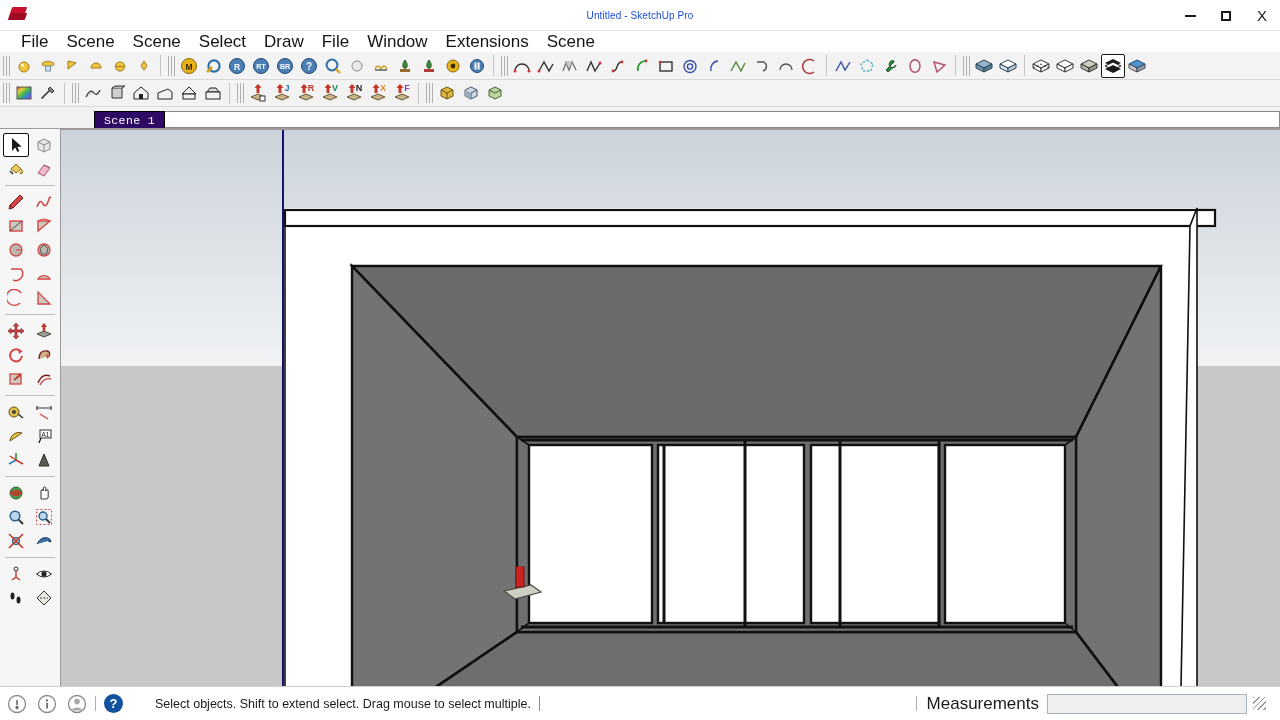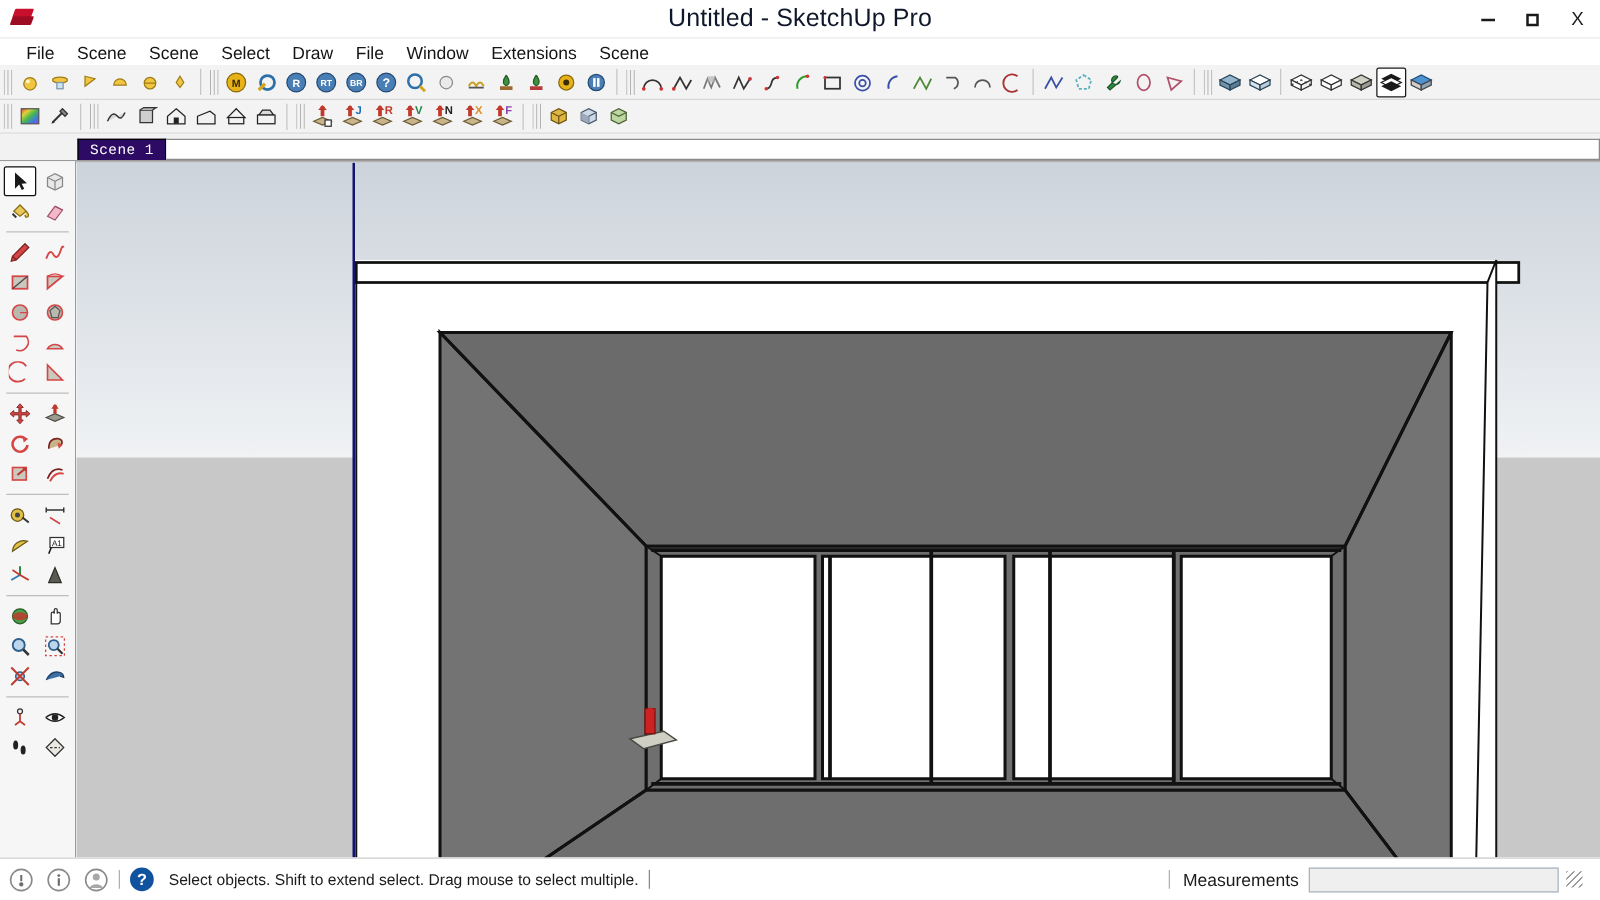--- a/index.html
+++ b/index.html
@@ -21,39 +21,39 @@
   .app-logo .s1 {
     position: absolute; left: 3px; top: 4px; width: 15px; height: 7px;
     background: #c8102e; transform: skewX(-20deg); border-radius: 1px;
   }
   .app-logo .s2 {
     position: absolute; left: 1px; top: 10px; width: 17px; height: 7px;
     background: #9e0c24; transform: skewX(-20deg); border-radius: 1px;
   }
   .title-text {
     position: absolute; left: 0; width: 1280px; text-align: center;
-    font-size: 20px; color: #0f172a; letter-spacing: .1px;
+    font-size: 10px; color: #1d4ed8; letter-spacing: .1px;
   }
   .wincontrols {
     position: absolute; right: 0; top: 0; height: 31px;
     display: flex; align-items: center;
   }
   .wc { width: 36px; height: 31px; display: flex; align-items: center; justify-content: center;
         font-size: 13px; color: #1a1a1a; }
   .wc .min-g { display:block; width: 11px; height: 2px; background: #1a1a1a; }
   .wc .max-g { display:block; width: 10px; height: 10px; border: 2px solid #1a1a1a; }
   .wc .cls-g { font-size: 15px; font-weight: 400; line-height: 1; }
 
   
   .menubar {
     position: absolute; left: 0; top: 31px; width: 1280px; height: 21px;
     background: #ffffff; display: flex; align-items: center; padding-left: 12px;
   }
   .menu-item {
-    font-size: 14px; color: #141414; padding: 2px 9px; white-space: nowrap;
+    font-size: 17px; color: #141414; padding: 2px 9px; white-space: nowrap;
   }
 
   
   .tbrow {
     position: absolute; left: 0; width: 1280px;
     background: #f3f3f3; border-bottom: 1px solid #d8d8d8;
     display: flex; align-items: center;
   }
   #tbrow1 { top: 52px; height: 28px; }
   #tbrow2 { top: 80px; height: 27px; }
@@ -70,21 +70,21 @@
     width: 24px; height: 24px; display: flex; align-items: center; justify-content: center;
     border: 1px solid transparent; border-radius: 2px; position: relative;
   }
   .tbtn.sel { border: 1px solid #1a1a1a; background: #ffffff; }
   .tbtn svg { display: block; }
 
   
   .scenebar {
     position: absolute; left: 0; top: 107px; width: 1280px; height: 22px;
     background: #f2f2f2; border-bottom: 1px solid #9a9a9a;
-    display: flex; align-items: flex-end; padding-left: 62px;
+    display: flex; align-items: flex-end; padding-left: 94px;
   }
   .scene-tab {
     height: 17px; padding: 0 9px; background: #2d0a63; color: #ffffff;
     font-family: "Liberation Mono", monospace; font-size: 11.5px; line-height: 17px;
     border: 1px solid #000; border-bottom: none; letter-spacing: .4px;
   }
   .scene-rest { flex: 1; height: 17px; background: #ffffff; border: 1px solid #8a8a8a; border-left: none; }
 
   
   .leftpal {
@@ -114,25 +114,25 @@
     background: #ffffff; border-top: 1px solid #cfcfcf;
     display: flex; align-items: center;
   }
   .sb-icon { width: 26px; height: 26px; margin-left: 4px; display:flex; align-items:center; justify-content:center; }
   .sb-div { width: 1px; height: 15px; background: #b0b0b0; margin: 0 5px; }
   .sb-help {
     width: 19px; height: 19px; border-radius: 50%; background: #10529e;
     color: #fff; font-size: 13px; font-weight: bold; display:flex;
     align-items:center; justify-content:center; margin-left: 3px;
   }
-  .sb-text { font-size: 12.5px; color: #1b1b1b; margin-left: 12px; white-space: nowrap; }
+  .sb-text { font-size: 12.5px; color: #1b1b1b; margin-left: 32px; white-space: nowrap; }
   .sb-caret { width: 1px; height: 15px; background: #888; margin-left: 8px; }
   .meas-wrap { position: absolute; right: 14px; display: flex; align-items: center; }
   .meas-div { width: 1px; height: 15px; background: #b0b0b0; margin-right: 10px; }
-  .meas-label { font-size: 14px; color: #1b1b1b; margin-right: 8px; }
+  .meas-label { font-size: 17px; color: #1b1b1b; margin-right: 8px; }
   .meas-box {
     width: 200px; height: 20px; background: #efefef;
     border: 1px solid #a8b4bf; font-size: 12px; padding: 0 4px;
     color: #111; font-family: "Liberation Sans", sans-serif;
   }
   .grip-corner {
     width: 13px; height: 13px; margin-left: 6px;
     background-image: repeating-linear-gradient(135deg,#9a9a9a 0 1px, transparent 1px 4px);
   }
 </style>

